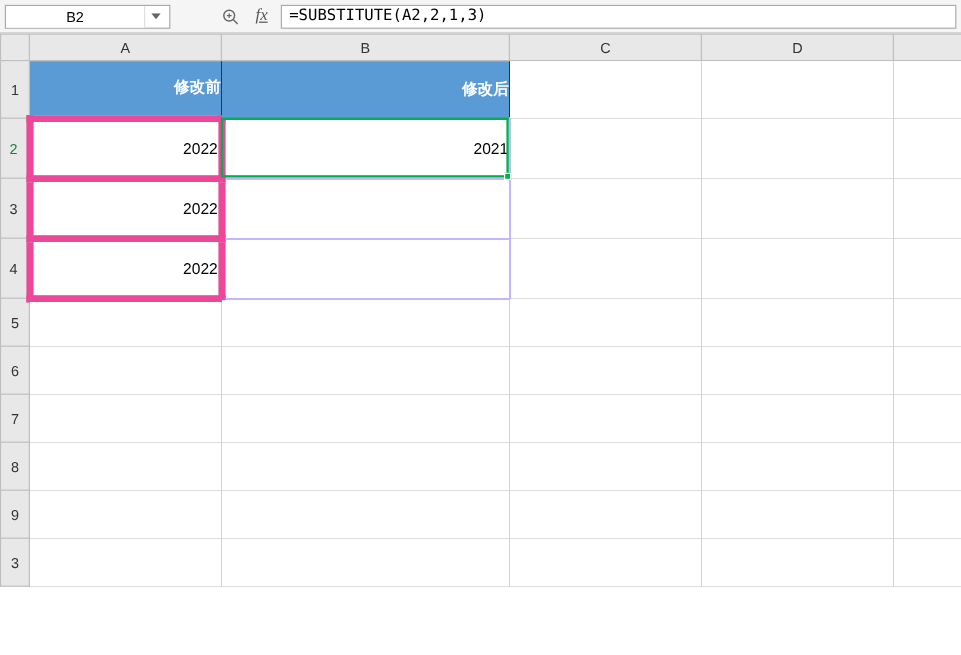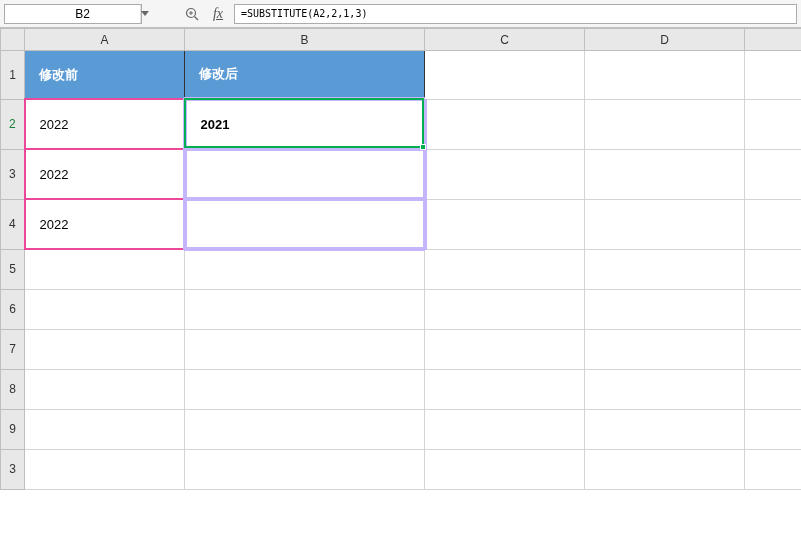--- a/index.html
+++ b/index.html
@@ -20,21 +20,20 @@
       padding: 2px 4px;
       gap: 6px;
     }
     .name-box-wrap {
       display: flex;
       align-items: center;
       border: 1px solid #ababab;
       background: #fff;
       height: 20px;
       width: 138px;
-      padding-left: 20px;
     }
     .name-box {
       border: none;
       outline: none;
       text-align: center;
       font-size: 12px;
       width: 115px;
       height: 100%;
       padding: 0 4px;
       font-family: Arial, sans-serif;
@@ -65,21 +64,21 @@
       font-size: 14px;
       color: #555;
       text-decoration: underline;
     }
     .formula-input {
       flex: 1;
       height: 20px;
       border: 1px solid #ababab;
       background: #fff;
       font-family: Consolas, monospace;
-      font-size: 10px;
+      font-size: 13px;
       padding: 0 6px;
       outline: none;
     }
     .sheet {
       position: relative;
       width: 100%;
       height: calc(100% - 28px);
       overflow: hidden;
     }
     table.grid {
@@ -108,43 +107,43 @@
       border: 1px solid #bfbfbf;
       font-weight: normal;
       font-size: 12px;
       color: #333;
       text-align: center;
     }
     th.rowhead.active { color: #1a7f37; }
     td.cell {
       border: 1px solid #d4d4d4;
       background: #fff;
-      text-align: left;
+      text-align: right;
       font-size: 13px;
-      padding: 14px;
+      padding: 0;
       position: relative;
     }
     .col-A { width: 160px; }
     .col-B { width: 240px; }
     .col-C { width: 160px; }
     .col-D { width: 160px; }
     .col-E { width: 60px; }
     tr.r1 td.cell, tr.r1 th.rowhead { height: 48px; }
     tr.tall td.cell, tr.tall th.rowhead { height: 50px; }
     tr.short td.cell, tr.short th.rowhead { height: 40px; }
     td.header-cell {
       background: #5b9bd5;
       color: #fff;
       font-weight: bold;
       font-size: 13px;
       border: 1px solid #333;
       border-top: 1px solid #5b9bd5;
     }
-    td.data-A { border: 2px solid #ec4899; }
-    td.data-B { border: 4px solid #c4b5fd; font-weight: bold; }
+    td.data-A { border: 6px solid #ec4899; }
+    td.data-B { border: 2px solid #c4b5fd; }
     .selected-cell {
       position: absolute;
       border: 2px solid #00b050;
       pointer-events: none;
       z-index: 5;
     }
     .fill-handle {
       position: absolute;
       width: 6px;
       height: 6px;

